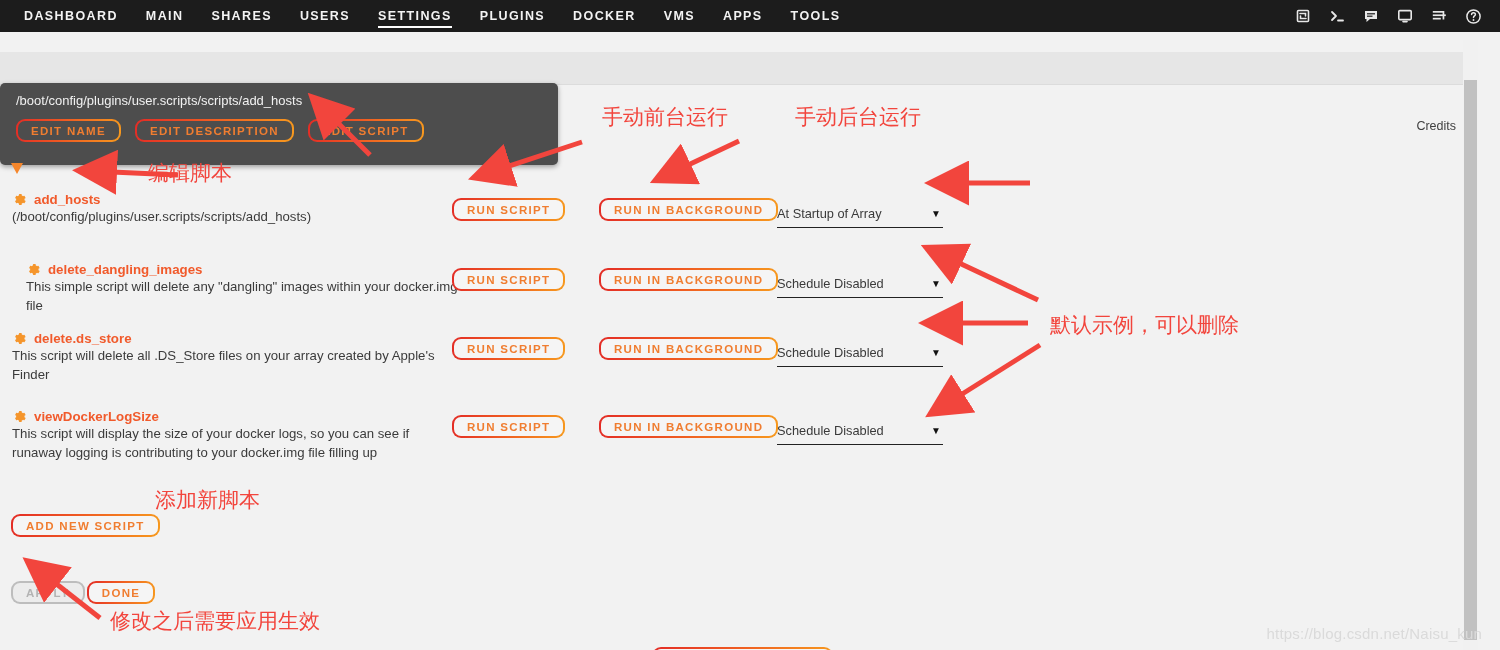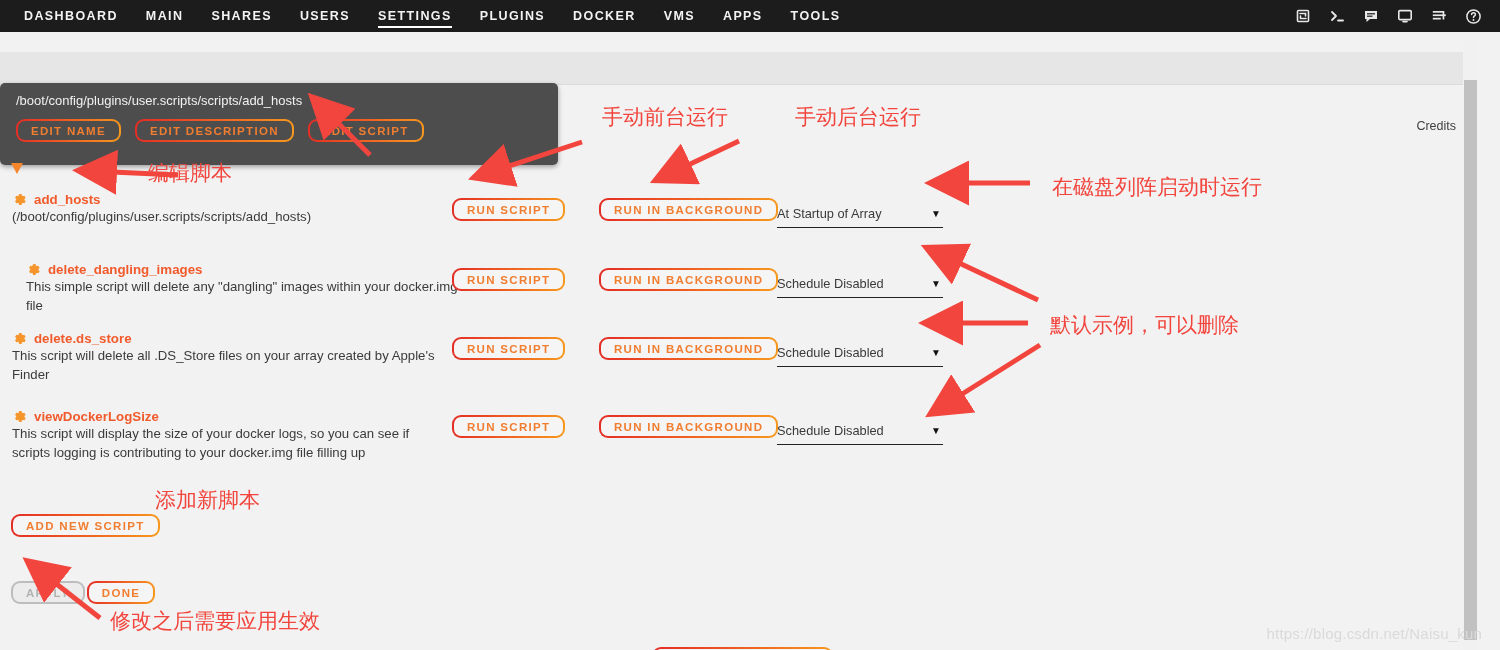--- a/index.html
+++ b/index.html
@@ -276,21 +276,21 @@
           </div>
           <div class="script-row">
             <div class="script-info" style="top: 257px;">
               <div class="script-name">
                 <svg class="gear" viewBox="0 0 16 16">
                   <path fill="#f5952b" d="M8 5.1a2.9 2.9 0 1 0 0 5.8 2.9 2.9 0 0 0 0-5.8zm0 4.3a1.4 1.4 0 1 1 0-2.8 1.4 1.4 0 0 1 0 2.8z"></path>
                   <path fill="#f5952b" d="M14.2 9.3l-.9-.5a5.6 5.6 0 0 0 0-1.6l.9-.5a.5.5 0 0 0 .2-.7l-1-1.7a.5.5 0 0 0-.7-.2l-.9.5a5.5 5.5 0 0 0-1.4-.8V2.7a.5.5 0 0 0-.5-.5H7.9a.5.5 0 0 0-.5.5v1.1c-.5.2-1 .5-1.4.8l-.9-.5a.5.5 0 0 0-.7.2l-1 1.7a.5.5 0 0 0 .2.7l.9.5a5.6 5.6 0 0 0 0 1.6l-.9.5a.5.5 0 0 0-.2.7l1 1.7c.1.2.4.3.7.2l.9-.5c.4.3.9.6 1.4.8v1.1c0 .3.2.5.5.5h2c.3 0 .5-.2.5-.5v-1.1c.5-.2 1-.5 1.4-.8l.9.5c.3.1.6 0 .7-.2l1-1.7a.5.5 0 0 0-.2-.7z"></path>
                 </svg>
                 <span>viewDockerLogSize</span>
               </div>
-              <div class="script-desc">This script will display the size of your docker logs, so you can see if scripts logging is contributing to your docker.img file filling up</div>
+              <div class="script-desc">This script will display the size of your docker logs, so you can see if runaway logging is contributing to your docker.img file filling up</div>
             </div>
             <div class="ubtn btn-run" style="top: 263px;">RUN SCRIPT</div>
             <div class="ubtn btn-bg" style="top: 263px;">RUN IN BACKGROUND</div>
             <div class="sched" style="top: 265px;">
               <span class="sched-val">Schedule Disabled</span>
               <span class="sched-caret">▼</span>
             </div>
           </div>
         </div>
 
@@ -347,19 +347,18 @@
 
       <path d="M1040,345 L959,396"></path>
 
       <path d="M100,618 L54,582"></path>
     </g>
   </svg>
 
   <div class="anno" id="anno-a1" style="left:148px; top:159px;">编辑脚本</div>
   <div class="anno" id="anno-a2" style="left:602px; top:103px;">手动前台运行</div>
   <div class="anno" id="anno-a3" style="left:795px; top:103px;">手动后台运行</div>
-  <div class="anno" id="anno-a4" style="left:1052px; top:173px;">在磁盘列阵启动时运行</div>
   <div class="anno" id="anno-a5" style="left:1050px; top:311px;">默认示例，可以删除</div>
   <div class="anno" id="anno-a6" style="left:155px; top:486px;">添加新脚本</div>
   <div class="anno" id="anno-a7" style="left:110px; top:607px;">修改之后需要应用生效</div>
 
   <div class="watermark">https://blog.csdn.net/Naisu_kun</div>
 </div>
 
 </body></html>

